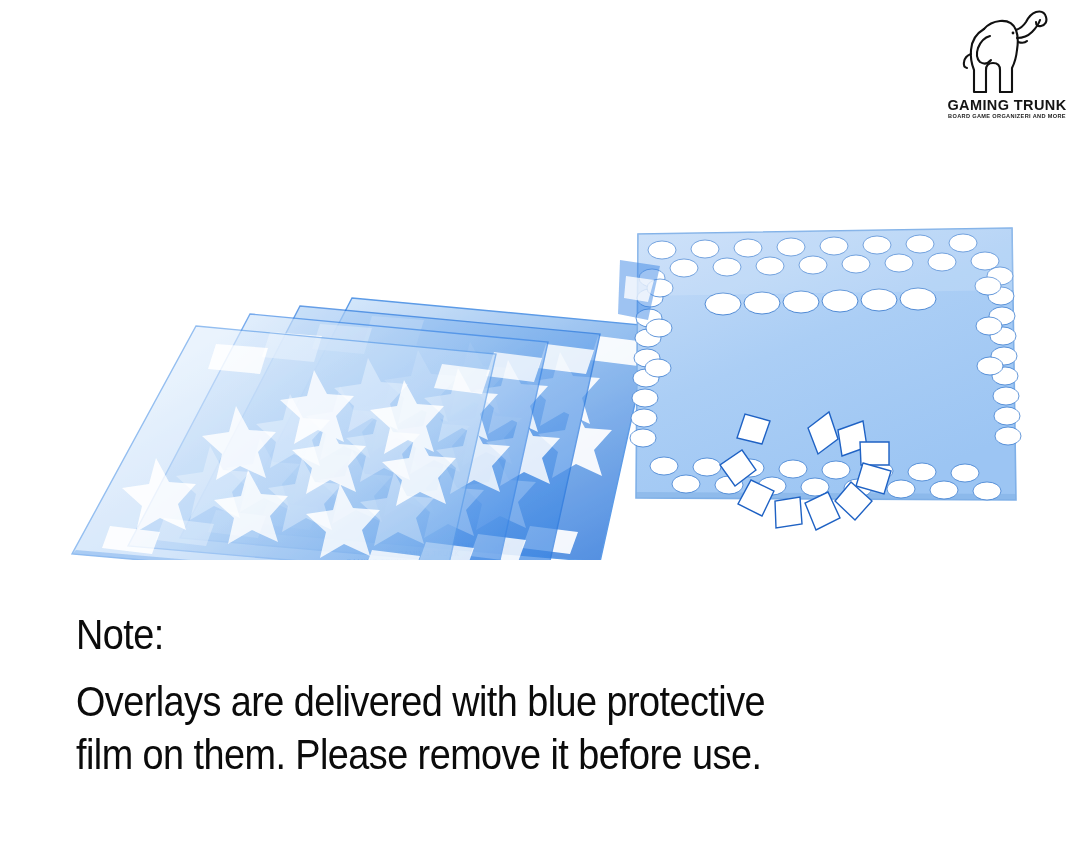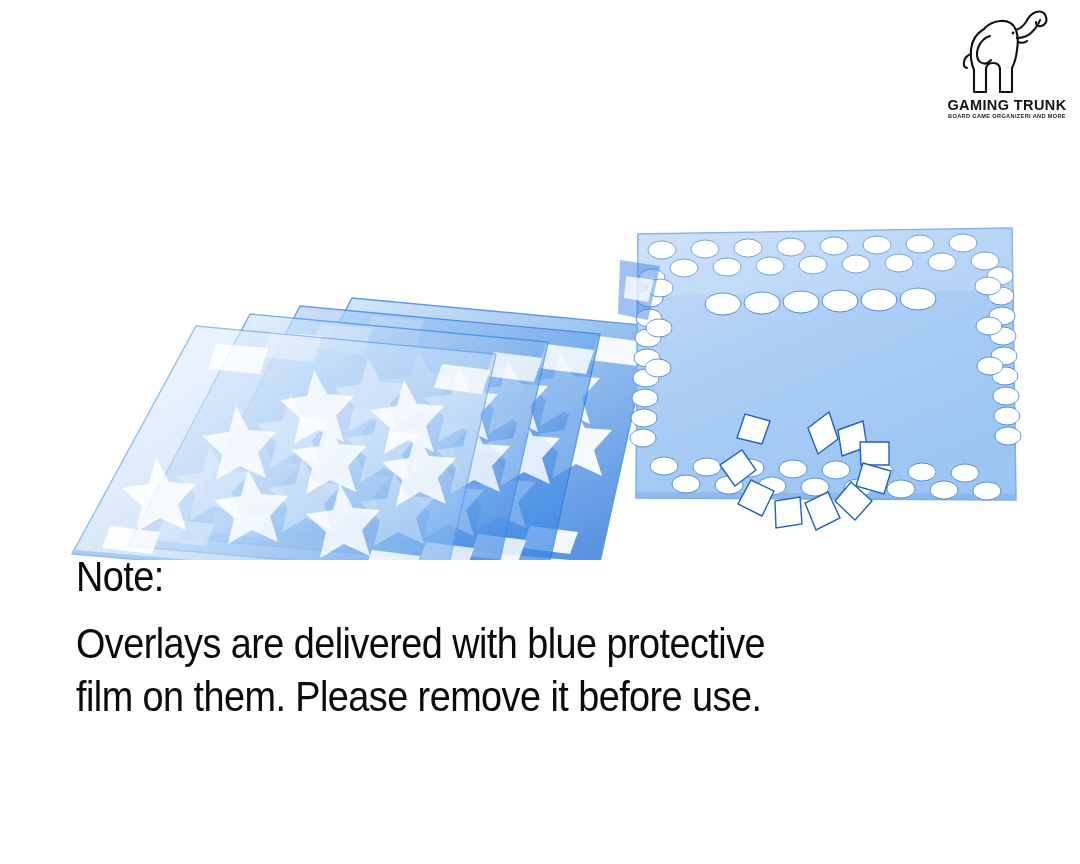--- a/index.html
+++ b/index.html
@@ -15,21 +15,21 @@
   #brand .tagline{position:absolute;left:0;top:106px;width:130px;text-align:center;
        font-family:"Liberation Sans",sans-serif;font-weight:bold;font-size:5.6px;
        letter-spacing:0.35px;color:#1a1a1a;line-height:1;white-space:nowrap;}
 
   
   #photo{position:absolute;left:0;top:130px;width:1080px;height:430px;}
 
   .sheet-svg{position:absolute;left:0;top:0;width:1080px;height:430px;}
 
   
-  #note{position:absolute;left:76px;top:551px;width:900px;}
+  #note{position:absolute;left:76px;top:609px;width:900px;}
   #note div{font-family:"Liberation Sans",sans-serif;color:#0b0b0b;
        font-size:42px;line-height:1.26;letter-spacing:-0.6px;
        transform:scaleX(0.90);transform-origin:left center;white-space:nowrap;}
   #note .ln1{margin-bottom:14px;}
 </style>
 </head>
 <body>
 
 <div id="brand">
   <div class="elephant">

